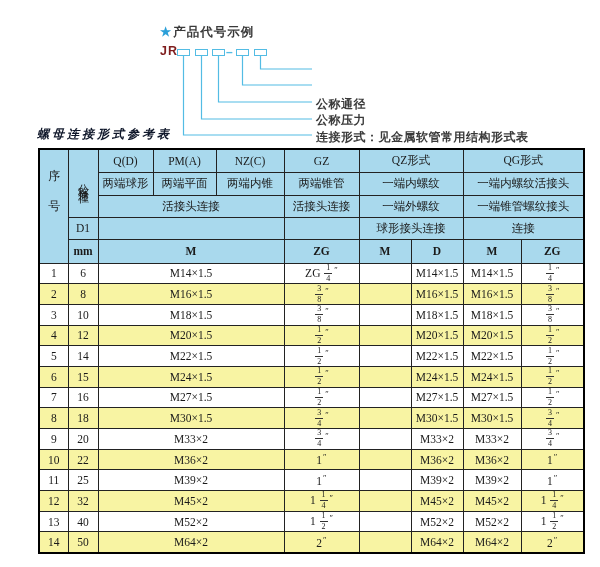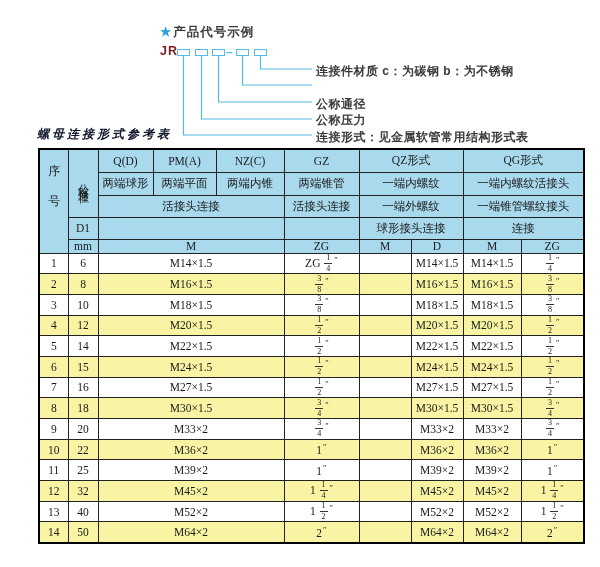--- a/index.html
+++ b/index.html
@@ -30,21 +30,21 @@
 
   
   table{position:absolute;left:38px;top:148px;width:545px;border-collapse:collapse;table-layout:fixed;
         border:2px solid #000;font-family:"Liberation Serif",serif;color:#1a1a1a;}
   th,td{border:1px solid var(--border);text-align:center;vertical-align:middle;padding:0;font-weight:normal;overflow:hidden;}
   thead th{background:var(--header-bg);font-size:11.5px;}
   thead tr.r1 th{height:23px;}
   thead tr.r2 th{height:23px;}
   thead tr.r3 th{height:22px;}
   thead tr.r4 th{height:22px;}
-  thead tr.r5 th{height:14px;}
+  thead tr.r5 th{height:24px;font-weight:bold;}
   tbody tr{height:20.7px;background:var(--row-bg);}
   tbody tr.alt{background:var(--row-alt);}
   tbody td{font-size:11.5px;}
 
   .vt{writing-mode:vertical-rl;text-orientation:upright;display:inline-block;}
   .vt-seq{letter-spacing:32px;position:relative;top:-14px;font-size:12px;}
   .vt-dn{letter-spacing:3px;position:relative;top:-1px;font-size:11px;}
 
   .frac{display:inline-block;text-align:center;font-size:8px;line-height:1;vertical-align:-0.45em;margin:0 1px;}
   .frac .fn{display:block;border-bottom:1px solid #333;padding:0 2px 1px;}
@@ -66,21 +66,20 @@
   <div class="star-row"><span class="star">★</span><span>产品代号示例</span></div>
 
   <span class="code-prefix">JR</span>
   <span class="cbox" style="left:133px"></span>
   <span class="cbox" style="left:151px"></span>
   <span class="cbox" style="left:168px"></span>
   <span class="cdash">–</span>
   <span class="cbox" style="left:192px"></span>
   <span class="cbox" style="left:210px"></span>
 
-  <div class="dlabel" style="top:55px">连接件材质  c：为碳钢  b：为不锈钢</div>
   <div class="dlabel" style="top:88px">公称通径</div>
   <div class="dlabel" style="top:104px">公称压力</div>
   <div class="dlabel" style="top:121px">连接形式：见金属软管常用结构形式表</div>
 </div>
 
 <div class="table-title">螺母连接形式参考表</div>
 
 <table>
   <colgroup>
     <col style="width:29px">

